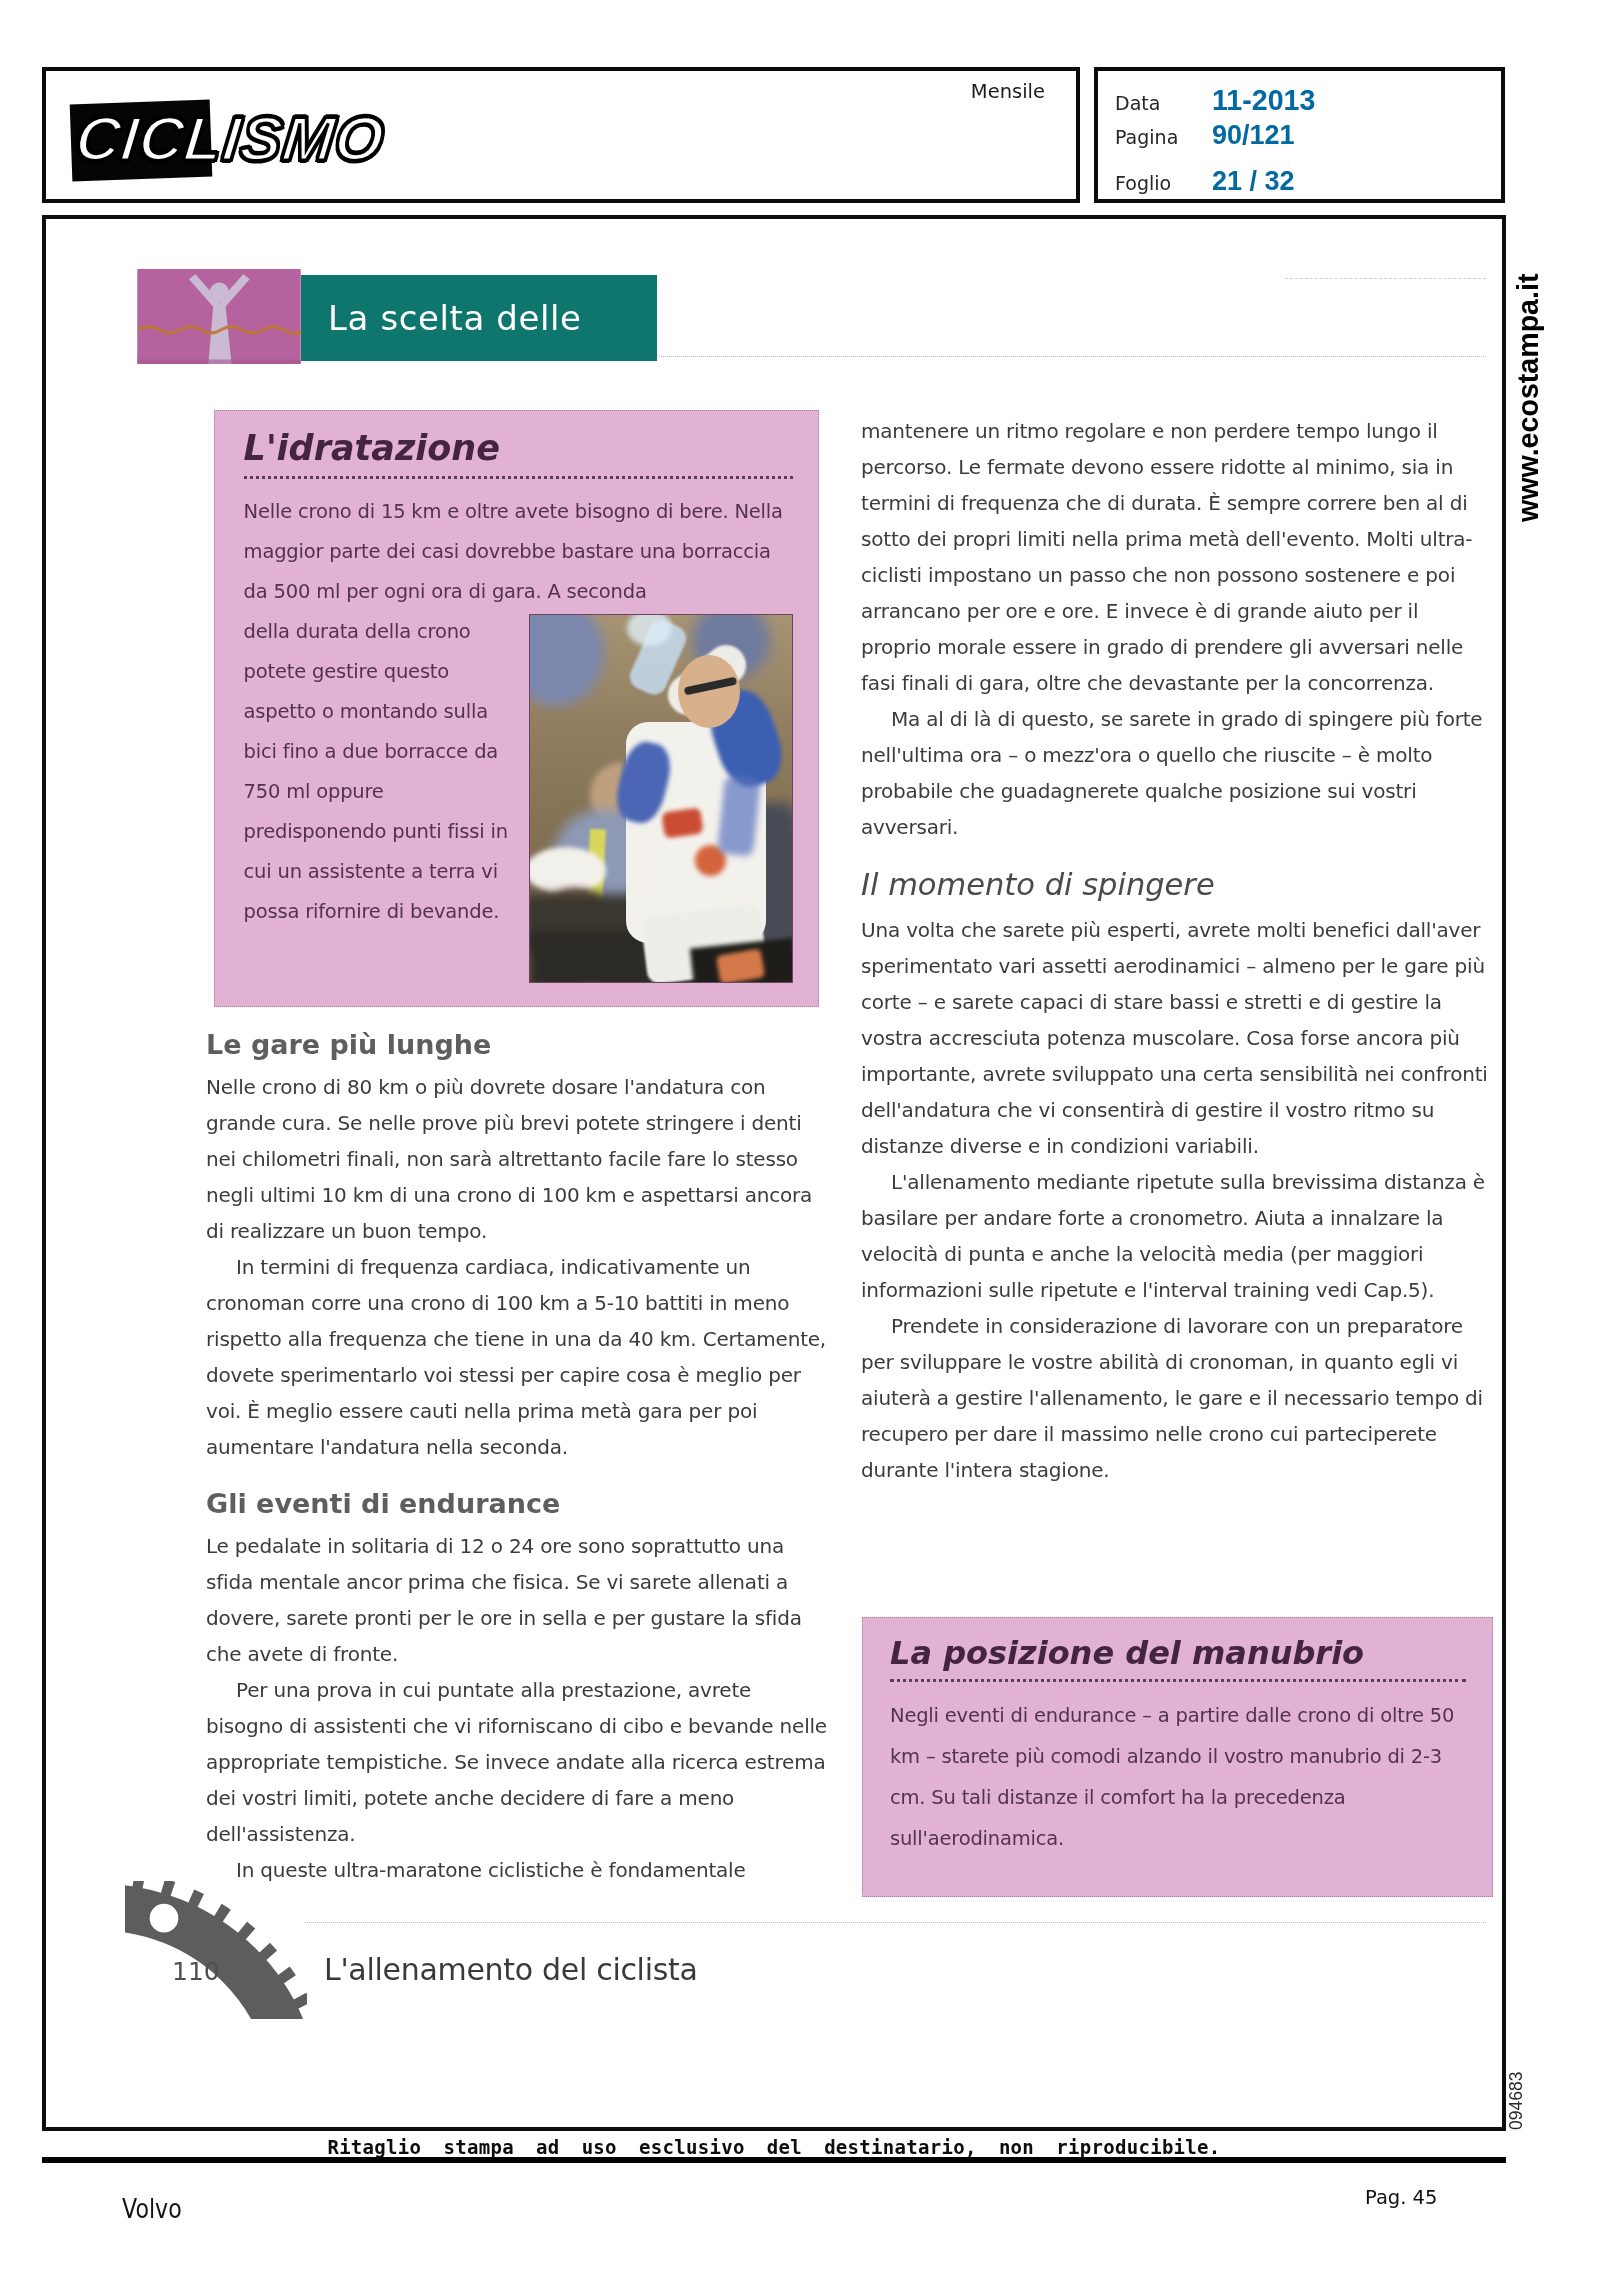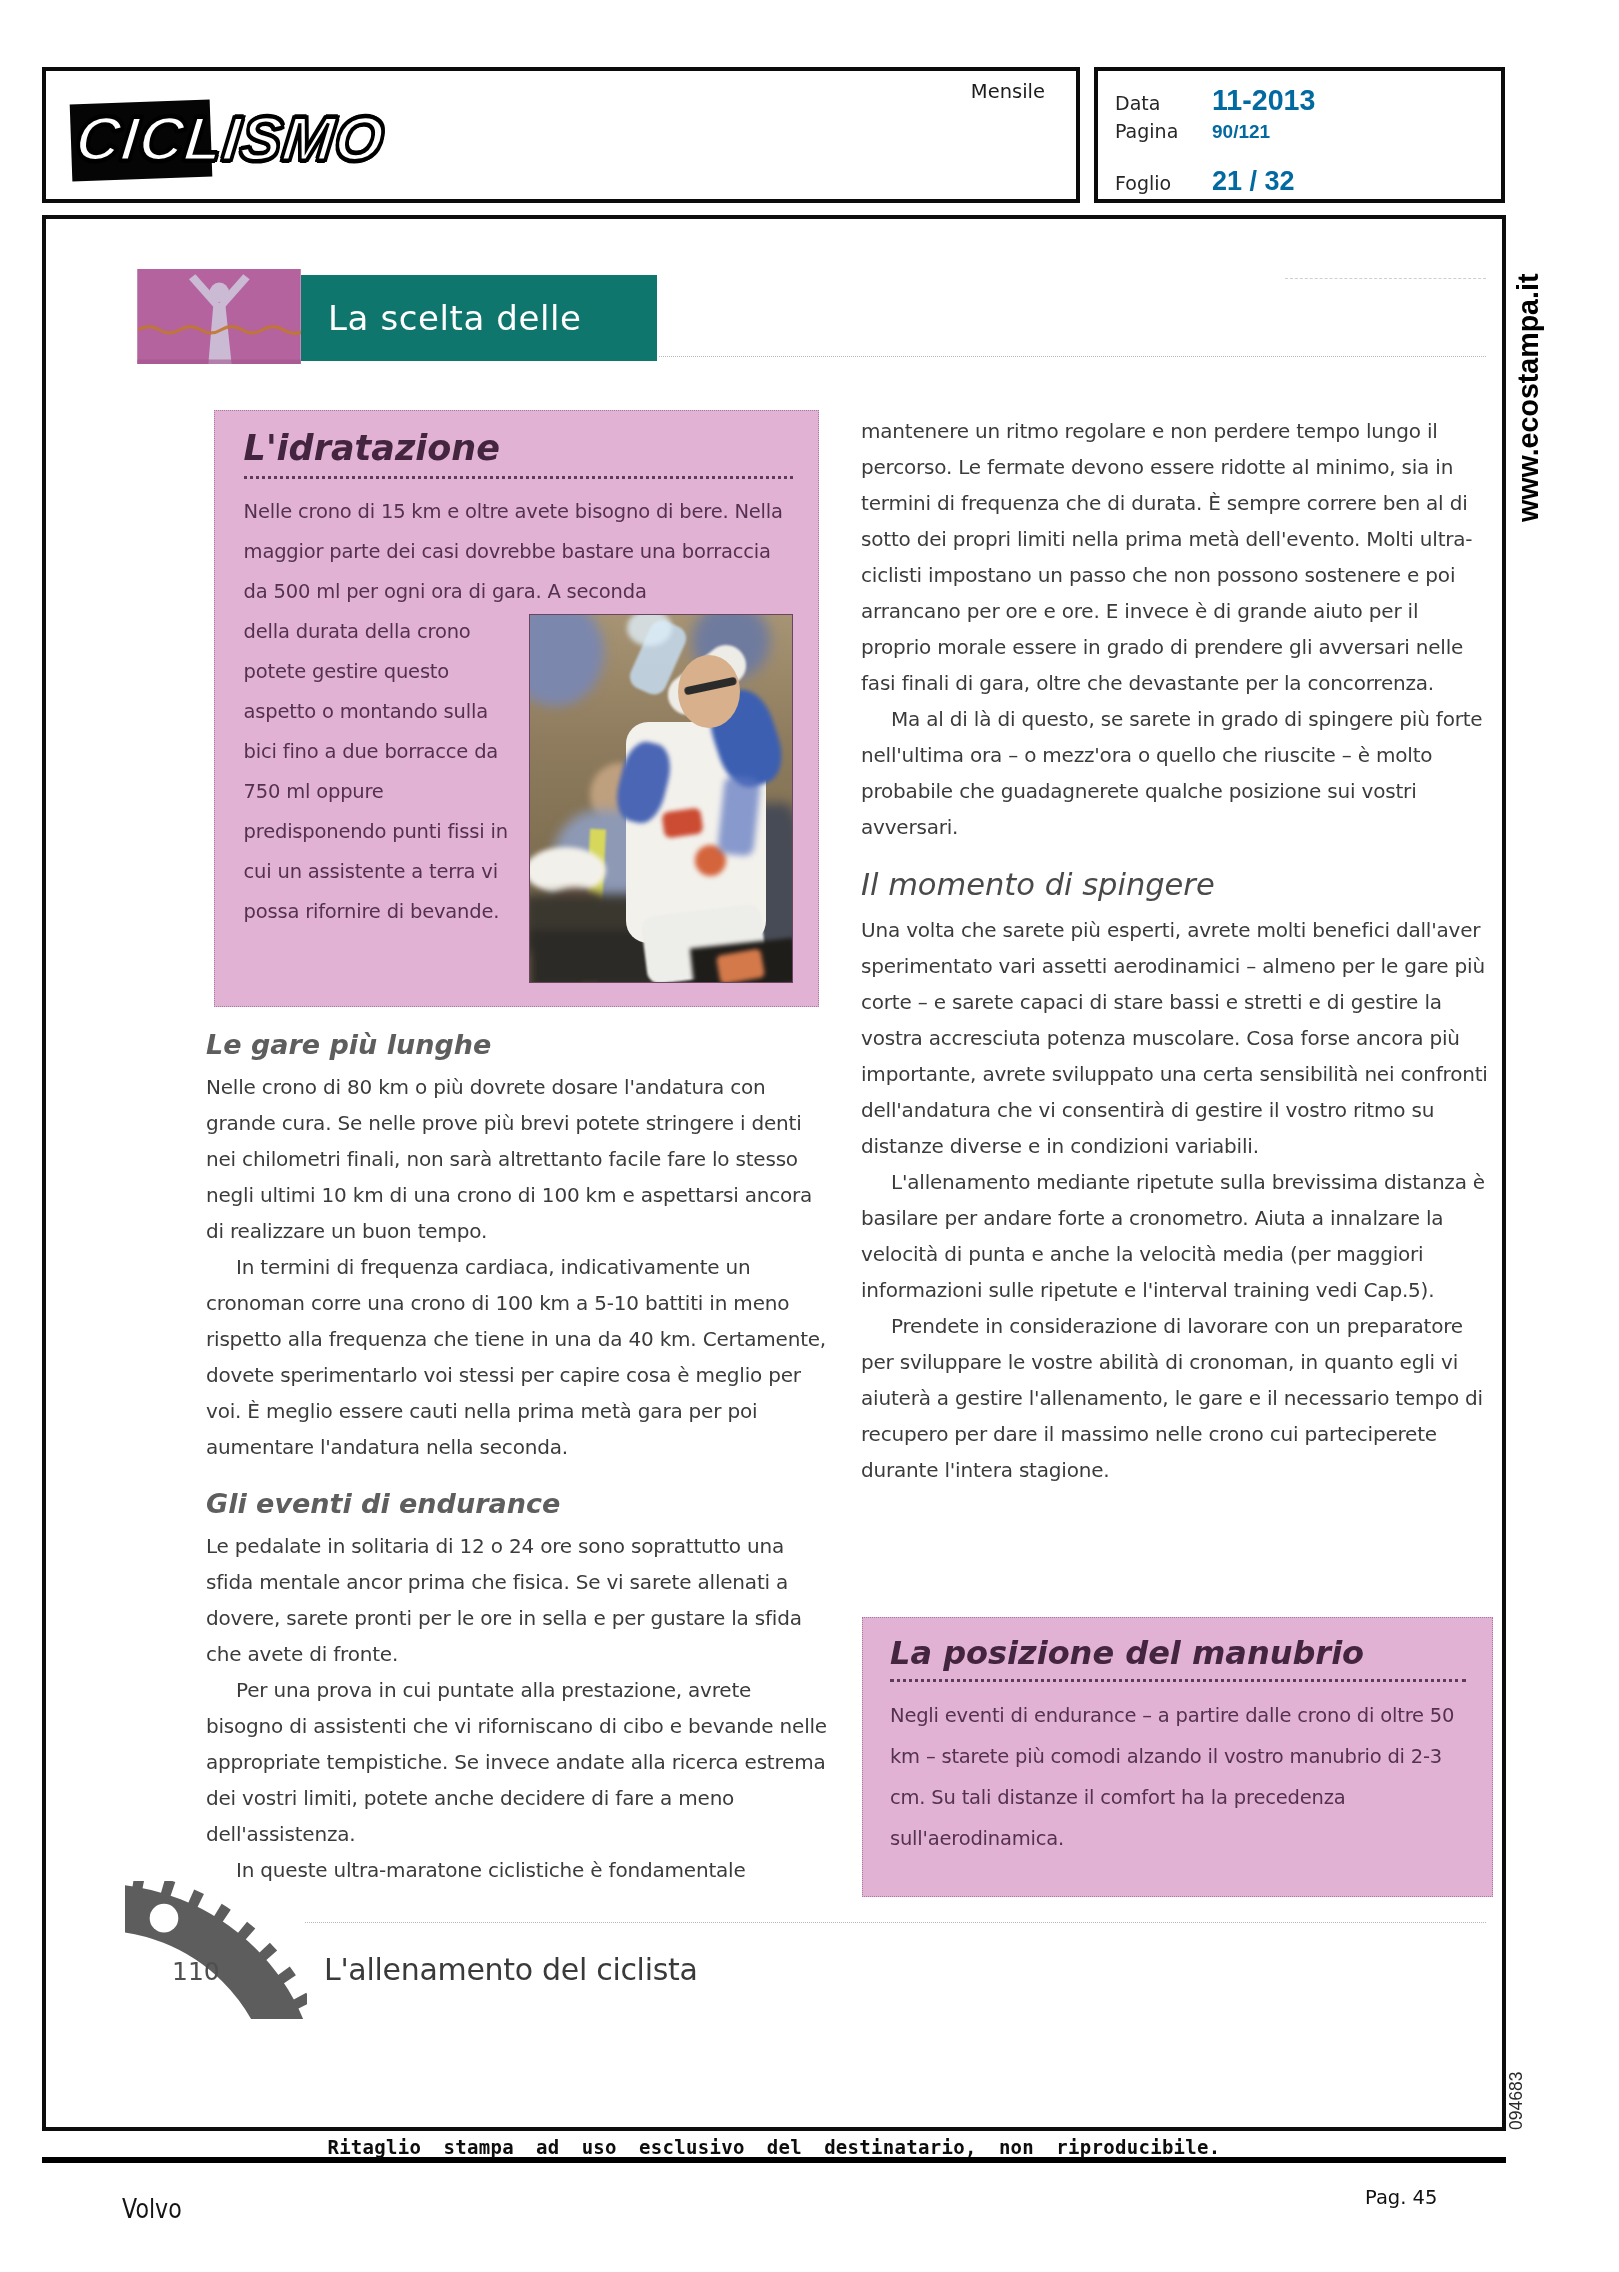--- a/index.html
+++ b/index.html
@@ -50,21 +50,21 @@
   #photo{float:right;width:262px;height:367px;margin:2.6px 0 0 17px;position:relative;overflow:hidden;
          border:1.9px solid #69465f;background:linear-gradient(180deg,#a7947400 0%,#a79474 0%,#8f7c5e 34%,#837254 58%,#6e604a 100%);}
   #photo div{position:absolute;}
   .ph-blob{border-radius:50%;}
 
   
   .col p{margin:0;font-size:20px;line-height:36px;letter-spacing:-0.2px;color:#3b3b3b;}
   .col p.indent{text-indent:30px;}
   #leftCol{left:206px;top:1029px;width:622px;}
   #rightCol{left:861px;top:413px;width:631px;}
-  .subhead{font-size:27px;font-style:italic;font-weight:bold;color:#5e5e5e;margin:0 0 9px 0;letter-spacing:0;}
+  .subhead{font-size:27px;font-weight:bold;color:#5e5e5e;margin:0 0 9px 0;letter-spacing:0;}
   .subhead.mt{margin-top:23.4px;}
   .bighead{font-size:30.5px;font-style:italic;color:#4a4a4a;margin:22px 0 10.4px 0;font-weight:normal;}
 
   
   #chainring{position:absolute;left:125px;top:1881px;width:182px;height:138px;}
   #pagenum{position:absolute;left:172px;top:1957px;font-size:25px;color:#4f4f4f;}
   #booktitle{position:absolute;left:324px;top:1952px;font-size:30px;color:#3a3a3a;letter-spacing:-0.3px;}
 
   
   #strip{position:absolute;left:42px;top:2136px;width:1464px;height:27px;background:#fff;
@@ -96,21 +96,21 @@
     <div id="mensile">Mensile</div>
   </div>
 
   <div id="hright" class="hbox">
     <div class="hrow" style="top:13px;">
       <span class="hlabel">Data</span>
       <span class="hval" style="font-size:28.6px;">11-2013</span>
     </div>
     <div class="hrow" style="top:49px;">
       <span class="hlabel">Pagina</span>
-      <span class="hval" style="font-size:19px;">90/121</span>
+      <span class="hval" style="font-size:27px;">90/121</span>
     </div>
     <div class="hrow" style="top:95px;">
       <span class="hlabel">Foglio</span>
       <span class="hval" style="font-size:27px;">21 / 32</span>
     </div>
   </div>
 
   <div id="frame"></div>
 
   <div class="faintdash" style="left:1285px;top:278px;width:201px;"></div>

